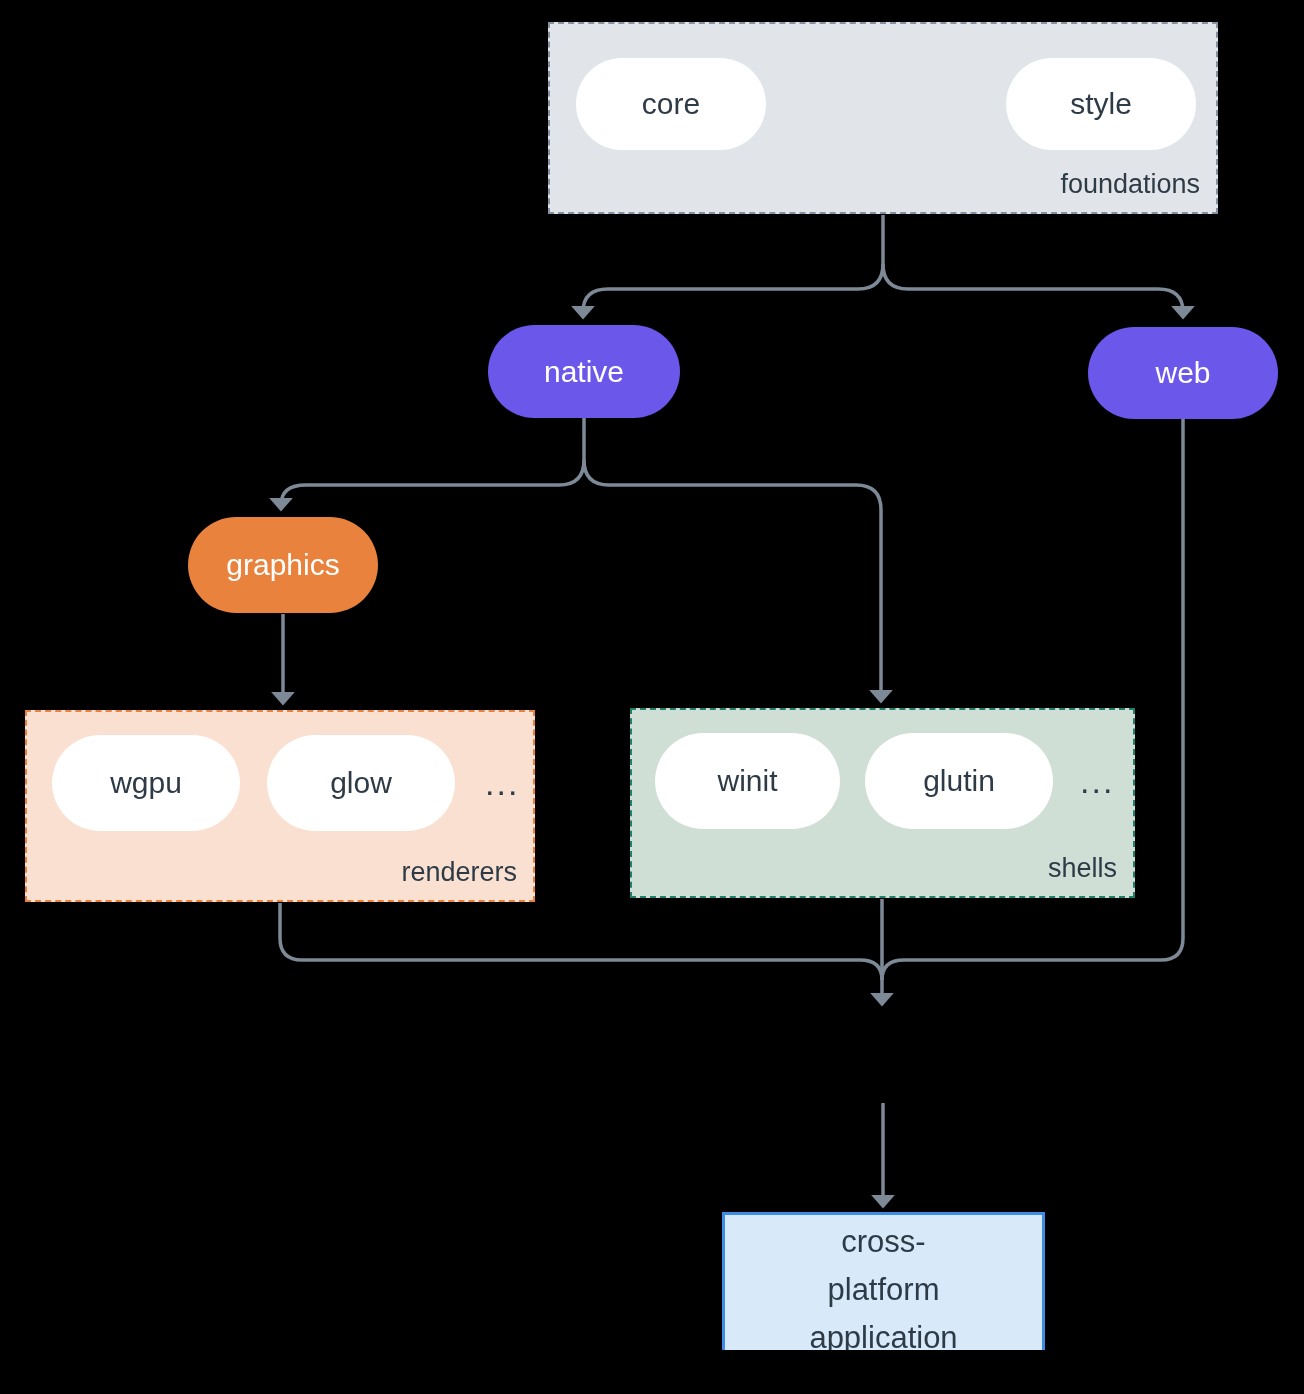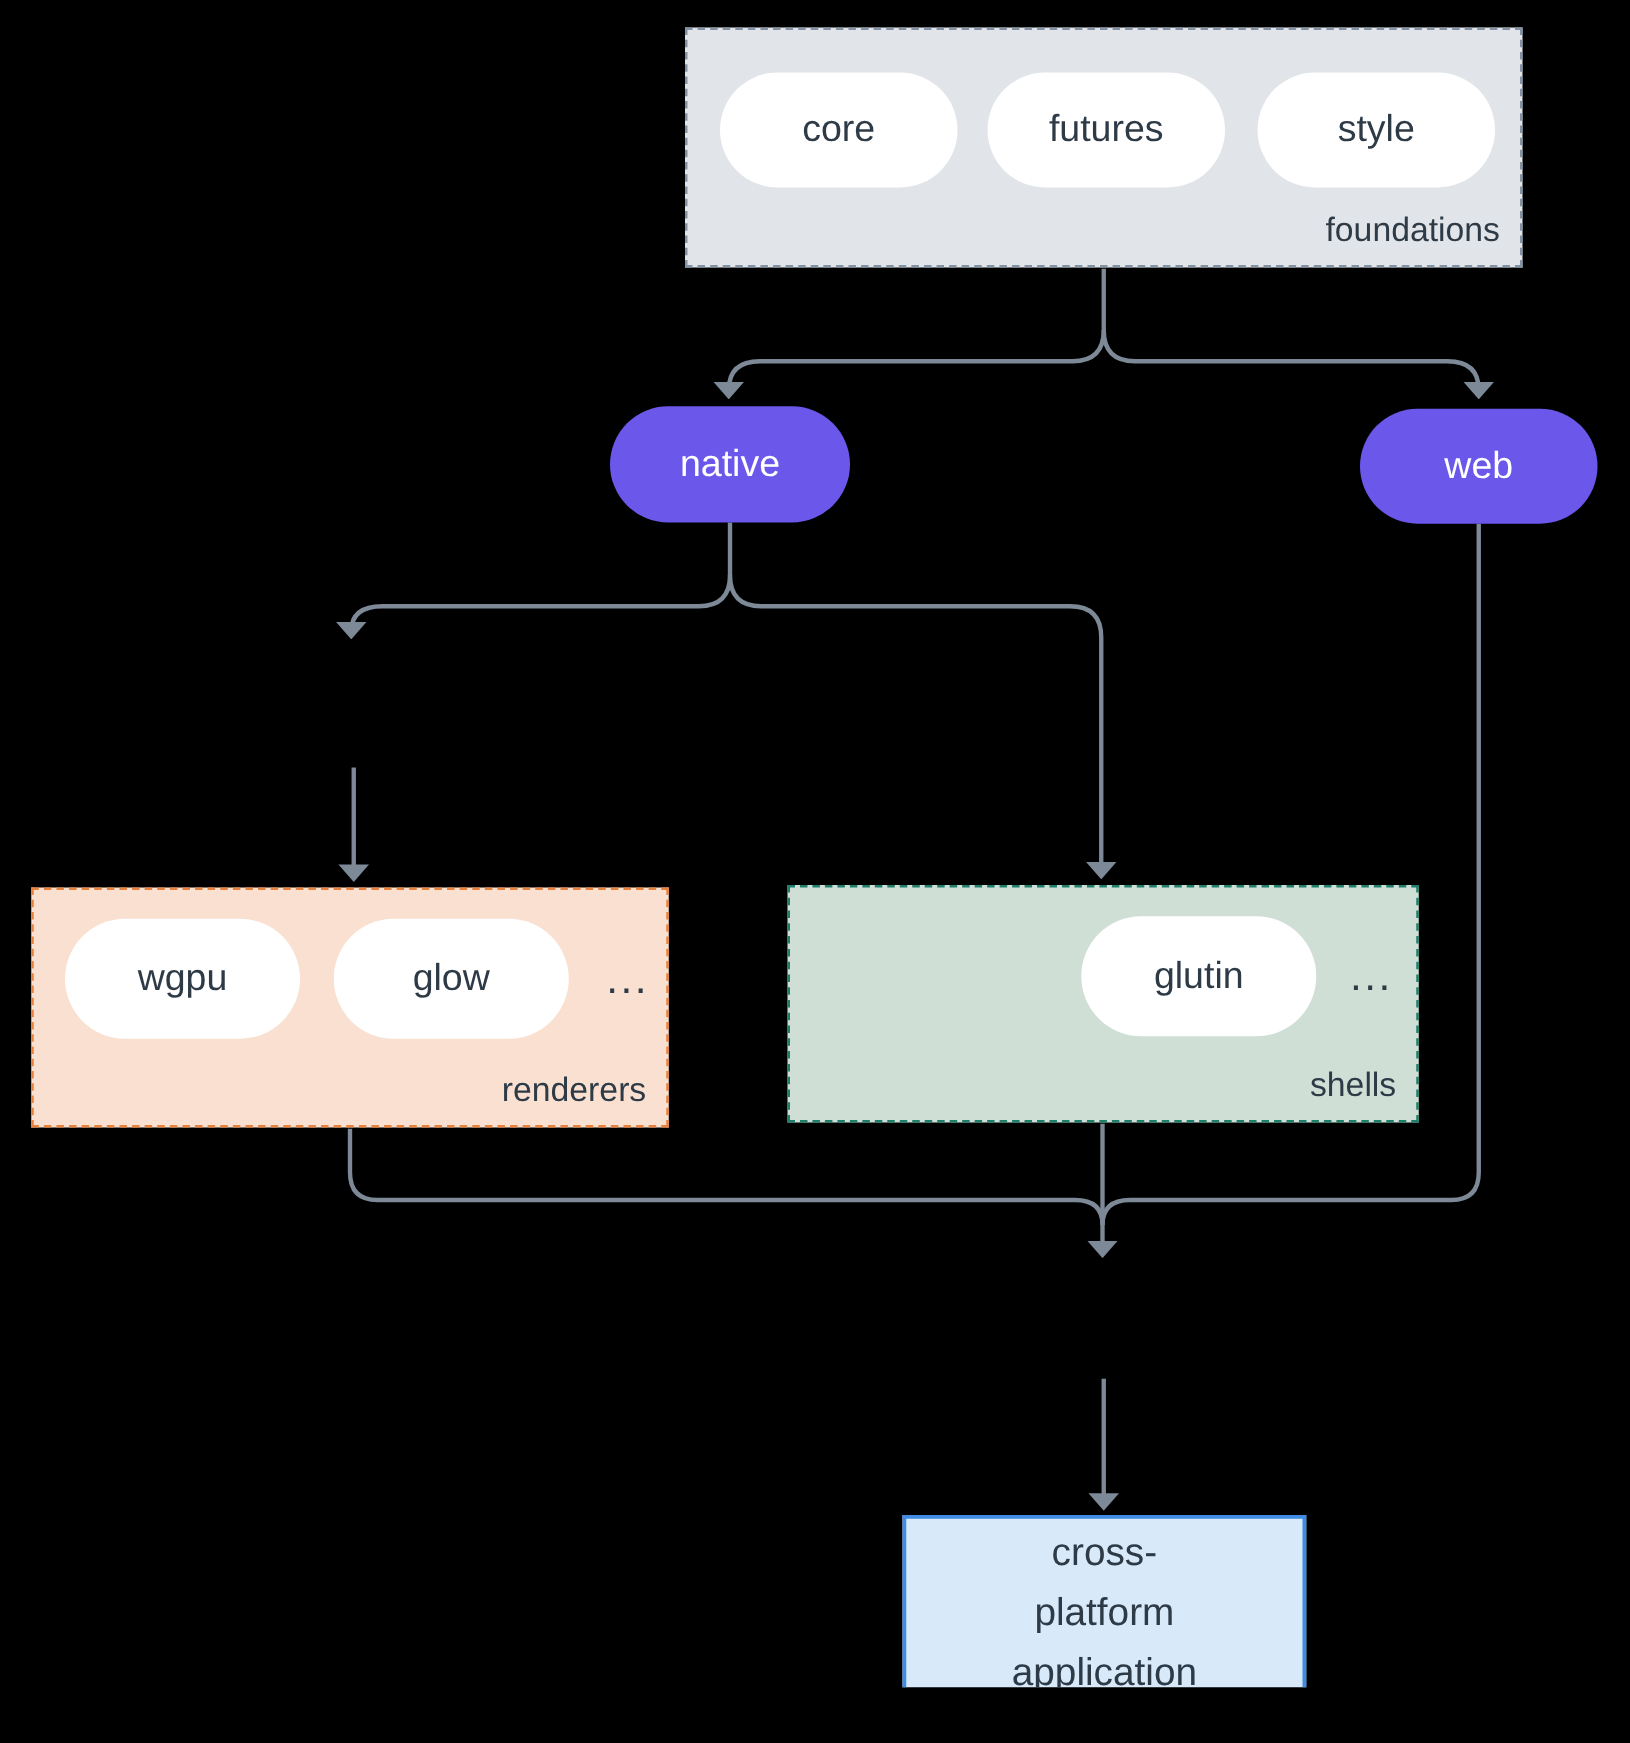--- a/index.html
+++ b/index.html
@@ -113,37 +113,38 @@
     <path class="edge" d="M 584 460 Q 584 485 609 485 L 856 485 Q 881 485 881 510 L 881 700" marker-end="url(#ah)"></path>
     <path class="edge" d="M 283 614 L 283 702" marker-end="url(#ah)"></path>
     <path class="edge" d="M 280 903 L 280 938 Q 280 960 302 960 L 860 960 Q 882 960 882 980"></path>
     <path class="edge" d="M 1183 419 L 1183 938 Q 1183 960 1161 960 L 904 960 Q 882 960 882 980"></path>
     <path class="edge" d="M 882 899 L 882 1003" marker-end="url(#ah)"></path>
     <path class="edge" d="M 883 1103 L 883 1205" marker-end="url(#ah)"></path>
   </svg>
 
   <div class="group-box group-foundations">
     <div class="pill pill-white f-pill f-pill-0">core</div>
-    <div class="pill pill-white f-pill f-pill-1">futures</div>
     <div class="pill pill-white f-pill f-pill-2">style</div>
     <div class="group-label">foundations</div>
   </div>
 
   <div class="node node-native">native</div>
   <div class="node node-web">web</div>
 
+  <div class="node node-graphics">graphics</div>
 
   <div class="group-box group-renderers">
     <div class="pill pill-white inner-pill r-pill-0">wgpu</div>
     <div class="pill pill-white inner-pill r-pill-1">glow</div>
     <div class="ellipsis r-ellipsis">...</div>
     <div class="group-label">renderers</div>
   </div>
 
   <div class="group-box group-shells">
+    <div class="pill pill-white inner-pill s-pill-0">winit</div>
     <div class="pill pill-white inner-pill s-pill-1">glutin</div>
     <div class="ellipsis s-ellipsis">...</div>
     <div class="group-label">shells</div>
   </div>
 
 
   <div class="app-box">cross-platform application</div>
 
 </div>
 

